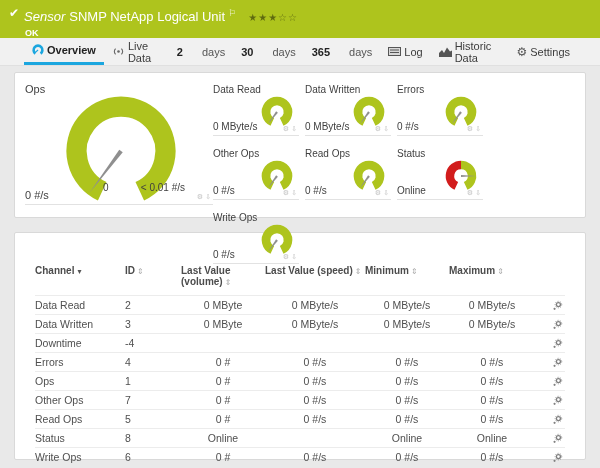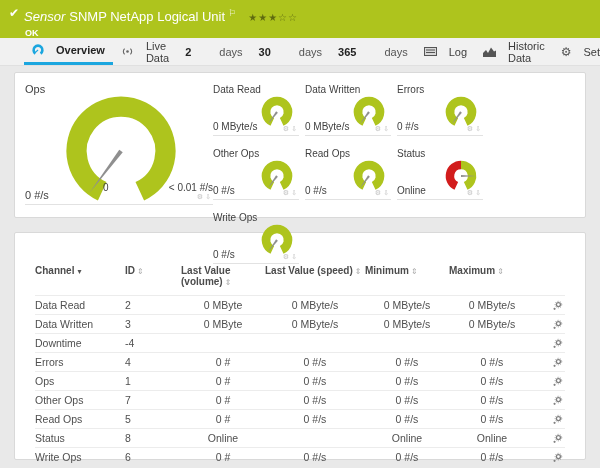--- a/index.html
+++ b/index.html
@@ -19,35 +19,35 @@
   .title-line em { font-style: italic; margin-right: 4px; }
   .flag { font-size: 9px; vertical-align: super; color: rgba(255,255,255,.9); margin-left: 3px; }
   .stars { margin-left: 12px; font-size: 10px; color: rgba(0,0,0,.45); letter-spacing: 1px; }
   .status-ok { color: #fff; font-size: 9px; font-weight: bold; margin: 2px 0 0 1px; }
   
   .tabs {
     height: 28px; background: #f1f1f1; border-bottom: 1px solid #e0e0e0;
     display: flex; align-items: stretch; justify-content: space-between;
     padding: 0 22px 0 24px; font-size: 11px;
   }
-  .tab { display: flex; align-items: center; gap: 12px; padding: 0 8px; color: #3c3c3c; cursor: pointer; }
+  .tab { display: flex; align-items: center; gap: 3px; padding: 0 8px; color: #3c3c3c; cursor: pointer; }
   .tab b { font-weight: bold; color: #222; }
   .tab .dlabel { color: #555; margin-left: 16px; }
   .tab.active { border-bottom: 3px solid var(--blue, #1ba6df); font-weight: bold; color: #222; }
   .ticon { flex: 0 0 auto; }
   .gear-glyph { font-size: 12px; color: #555; line-height: 1; }
   
   .card { background: #fff; border: 1px solid #d9d9d9; border-radius: 2px; margin: 0 14px; }
   .gauge-card { margin-top: 6px; height: 146px; display: flex; padding: 8px 10px; }
   
   .main-cell { position: relative; width: 188px; flex: 0 0 188px; }
   .main-label { font-size: 11px; color: #3f3f3f; padding: 2px 0 0 0; }
   .main-svg { position: absolute; left: 38px; top: 12px; }
   .scale-min { position: absolute; left: 78px; bottom: 16px; font-size: 10px; color: #3f3f3f; }
-  .scale-max { position: absolute; right: 0; bottom: 16px; font-size: 10px; color: #3f3f3f; }
+  .scale-max { position: absolute; right: 28px; bottom: 16px; font-size: 10px; color: #3f3f3f; }
   .main-valuebar { position: absolute; left: 0; right: 0; bottom: 4px; border-bottom: 1px solid #e2e2e2;
                    font-size: 11px; color: #3f3f3f; padding-bottom: 3px; }
   .main-icons { position: absolute; right: 2px; bottom: 6px; }
   .gicon { font-size: 7px; color: #c3c3c3; margin-left: 2px; cursor: pointer; }
   
   .small-grid { display: flex; flex-wrap: wrap; width: 368px; }
   .gcell { position: relative; width: 92px; height: 64px; padding-right: 6px; }
   .glabel { font-size: 10px; color: #3f3f3f; padding-top: 3px; white-space: nowrap; }
   .mini-svg { position: absolute; right: 10px; top: 13px; }
   .gvalue { position: absolute; left: 0; bottom: 13px; font-size: 10px; color: #3f3f3f; }

